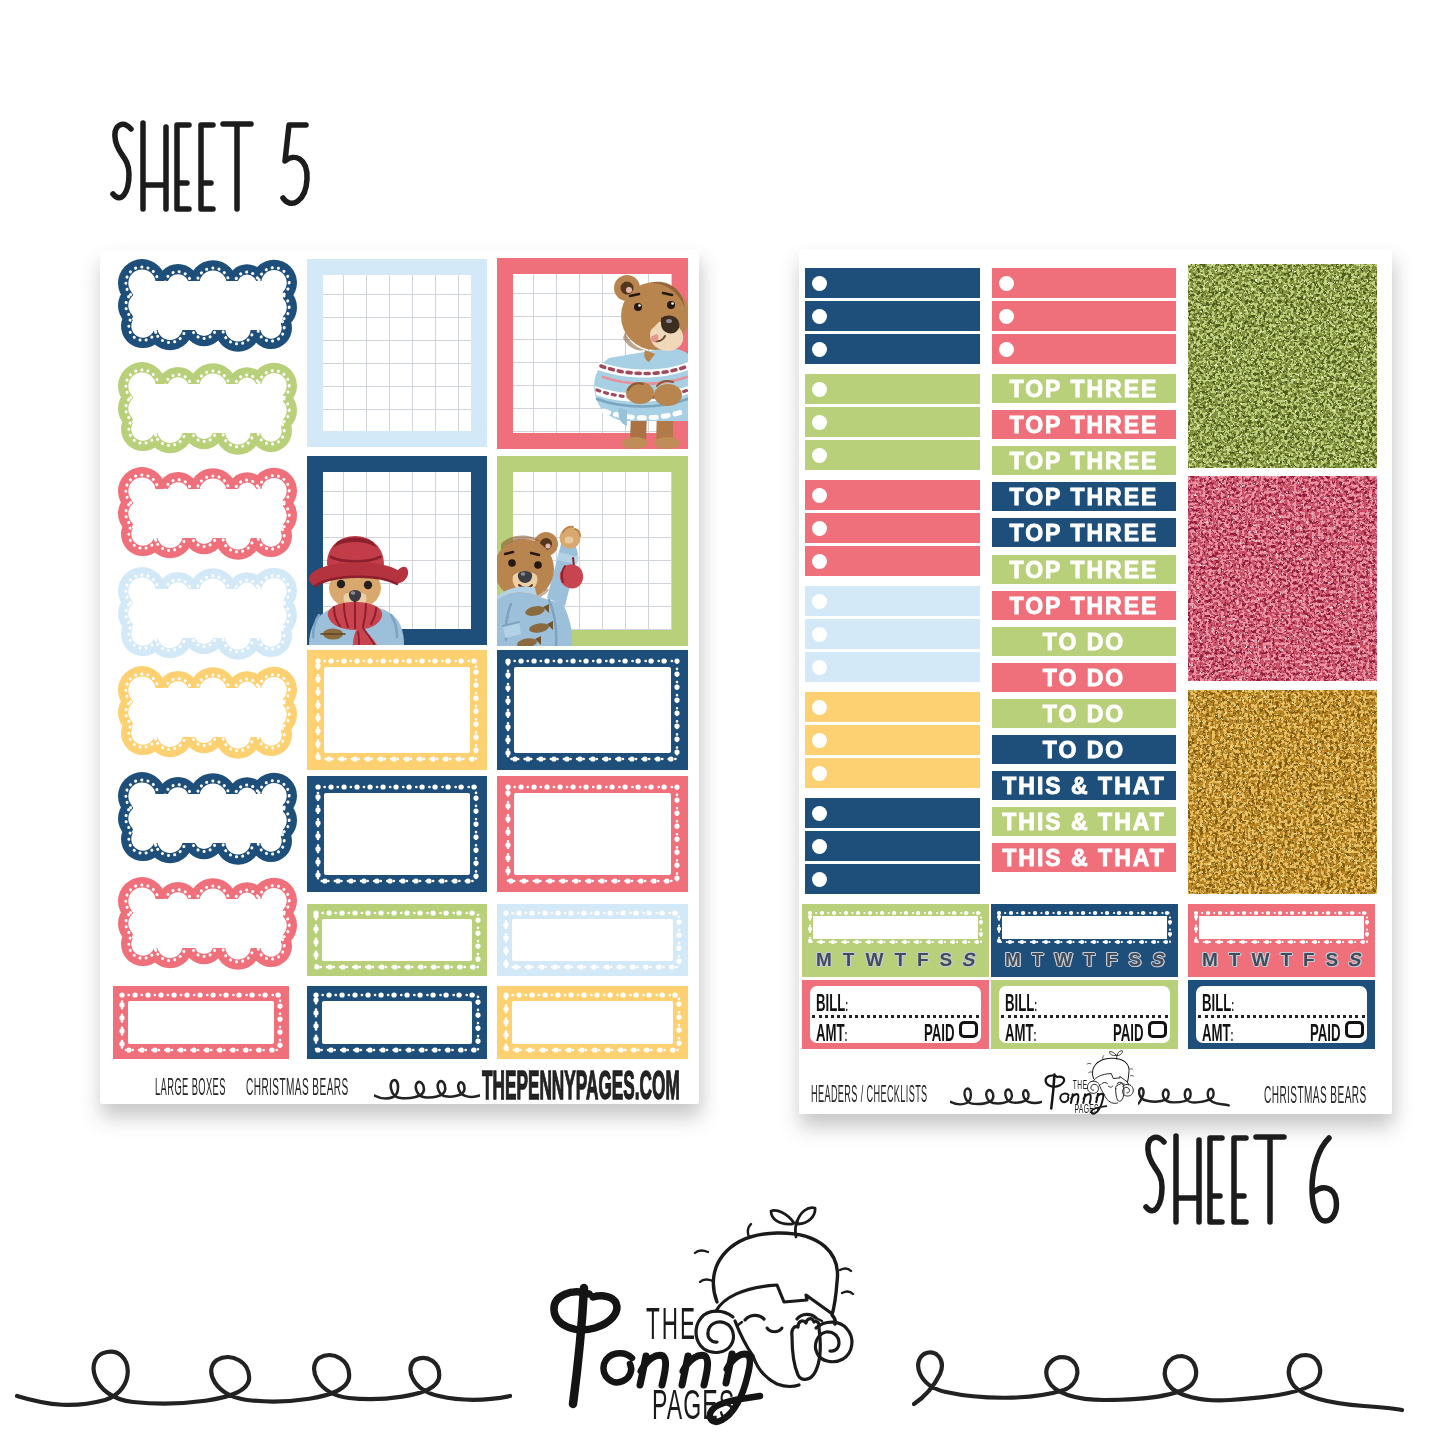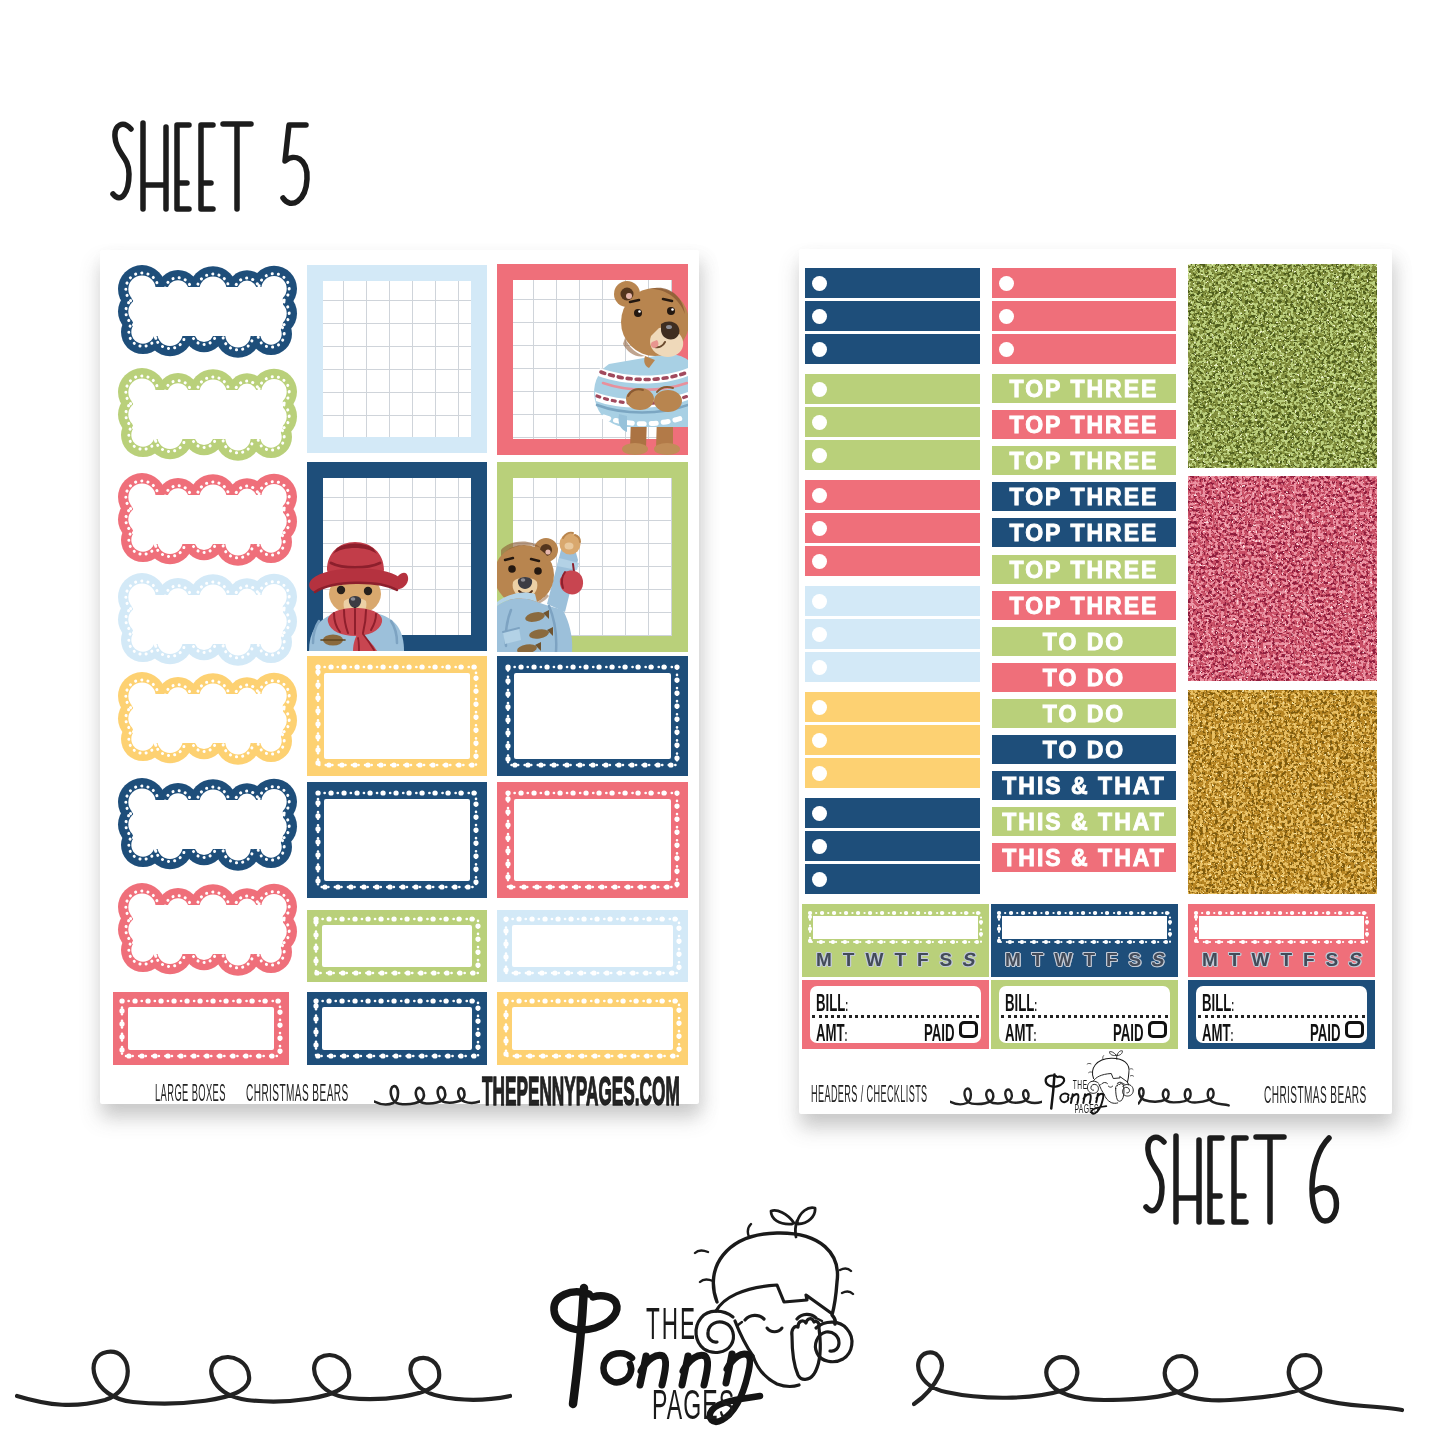--- a/index.html
+++ b/index.html
@@ -14,21 +14,21 @@
 <path d="M21,13 C13,4 4,9 5,21 C6,38 19,40 19,58 C19,77 11,88 3,78"></path>
 <path d="M33,7 L33,93 M56,11 L56,93 M33,69 L56,69"></path>
 <path d="M67,9 L67,93 M67,9 L79,9 M67,67 L77,67 M67,93 L79,93"></path>
 <path d="M91,9 L91,93 M91,9 L103,9 M91,67 L101,67 M91,93 L103,93"></path>
 <path d="M113,8 L141,8 M127,8 L127,93"></path>
 <path d="M196,9 L179,9 L175,45 C184,37 198,42 197,63 C196,85 181,94 173,82"></path>
 </g>
   </svg>
 
 <div class="sheet" style="left:100px;top:250px;width:599px;height:854px"></div>
-<div style="position:absolute;left:100px;top:260px;width:599px;height:854px">
+<div style="position:absolute;left:100px;top:254px;width:599px;height:854px">
 
 <svg style="position:absolute;left:16px;top:4px;overflow:visible" width="184" height="95" viewBox="0 0 184 95">
 <g fill="#1e4e7a">
         <circle cx="26.0" cy="25.1" r="24"></circle>
         <circle cx="62.0" cy="26.9" r="21"></circle>
         <circle cx="97.0" cy="26.2" r="24"></circle>
         <circle cx="131.0" cy="26.3" r="20"></circle>
         <circle cx="158.0" cy="24.8" r="23"></circle>
         <circle cx="158.0" cy="49.4" r="23"></circle>
         <circle cx="155.0" cy="70.0" r="21"></circle>

